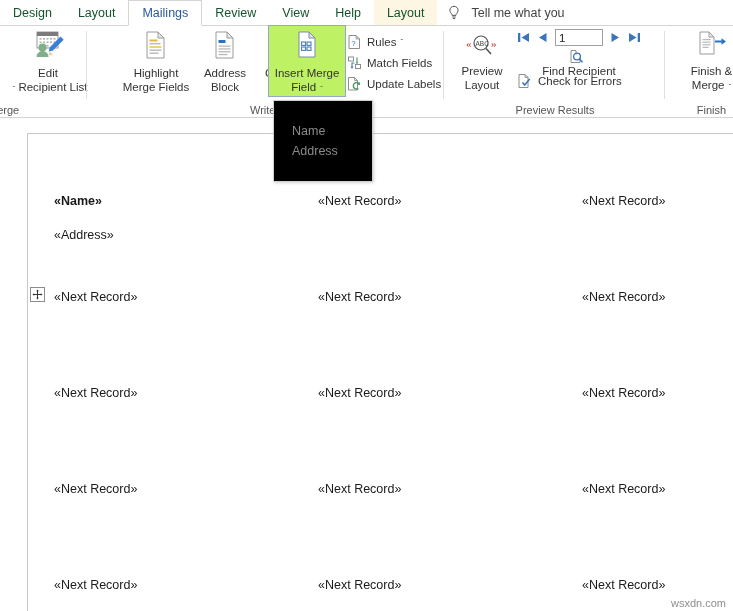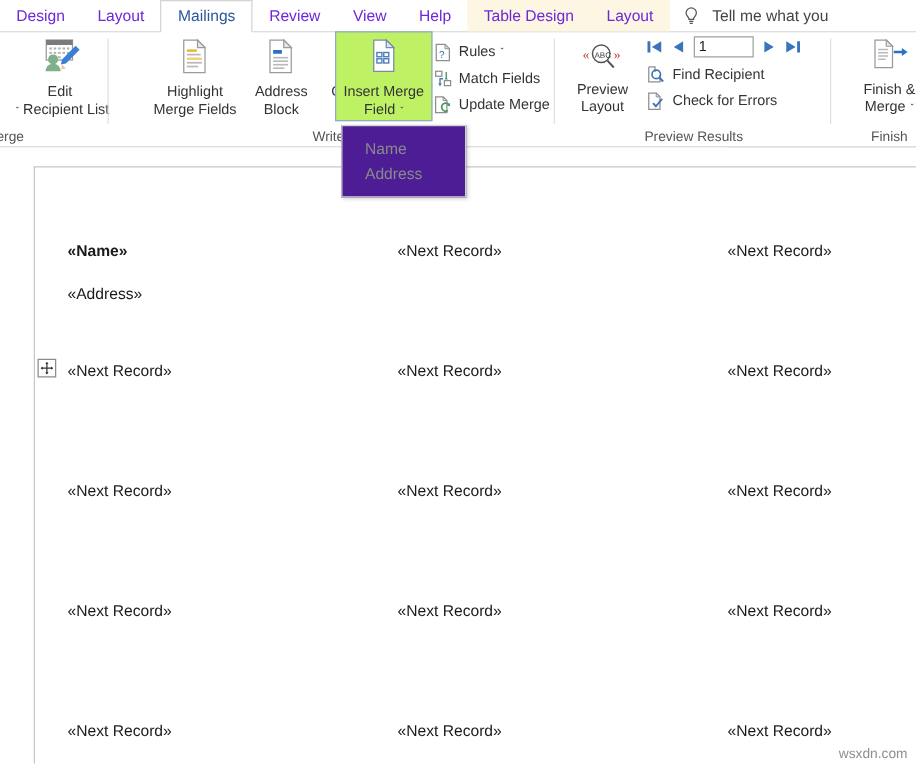--- a/index.html
+++ b/index.html
@@ -21,21 +21,21 @@
     position: absolute; top: 0; left: 0;
     width: 733px; height: 26px;
     background: #ffffff;
     border-bottom: 1px solid #d4d4d4;
     display: flex; align-items: stretch;
   }
   .tab {
     display: flex; align-items: center;
     padding: 0 13px;
     font-size: 12.5px;
-    color: #6d28d9;
+    color: #14532d;
     white-space: nowrap;
     cursor: default;
     position: relative;
   }
   .tab.active {
     color: #2b579a;
     background: #ffffff;
     border-left: 1px solid #d4d4d4;
     border-right: 1px solid #d4d4d4;
     border-top: 1px solid #d4d4d4;
@@ -103,25 +103,25 @@
 
   
   .selected {
     background: #bef264;
     border: 1px solid #91a7cf;
   }
 
   
   .dropdown {
     position: absolute;
-    background: #4c1d95;
+    background: #000000;
     border: 1px solid #d0d0d0;
     box-shadow: 1px 1px 3px rgba(0,0,0,0.18);
     z-index: 50;
-    padding: 8px 0;
+    padding: 20px 0;
   }
   .ditem {
     font-size: 12.5px;
     color: #8a8a8a;
     padding: 3px 12px 3px 18px;
     white-space: nowrap;
     cursor: default;
   }
   .ditem.boxed {
     outline: 2px solid #e8192c;
@@ -200,23 +200,20 @@
     <div class="tab">
         <span>Review</span>
       </div>
     <div class="tab">
         <span>View</span>
       </div>
     <div class="tab">
         <span>Help</span>
       </div>
     <div class="contextgroup">
-      <div class="tab contextual">
-          <span>Table Design</span>
-        </div>
       <div class="tab contextual">
           <span>Layout</span>
         </div>
     </div>
     <div class="tellme">
       <span class="bulb">
         <svg width="14" height="16" viewBox="0 0 14 16">
           <path d="M7 1.3c-2.3 0-4.1 1.8-4.1 4 0 1.5 0.8 2.5 1.5 3.3 0.4 0.5 0.7 0.9 0.7 1.3v0.5h3.8v-0.5c0-0.4 0.3-0.8 0.7-1.3 0.7-0.8 1.5-1.8 1.5-3.3 0-2.2-1.8-4-4.1-4z" fill="none" stroke="#555" stroke-width="1"></path>
           <line x1="5.3" y1="12" x2="8.7" y2="12" stroke="#555" stroke-width="1"></line>
           <line x1="5.8" y1="13.6" x2="8.2" y2="13.6" stroke="#555" stroke-width="1"></line>
@@ -357,21 +354,21 @@
         </div>
         <div class="smallbtn">
           <span class="ico">
             <svg width="15" height="16" viewBox="0 0 15 16">
               <path d="M1.5 1.5h6l3 3v9.5h-9z" fill="#ffffff" stroke="#8e8e8e" stroke-width="1"></path>
               <path d="M7.5 1.5L10.5 4.5h-3z" fill="#e4e4e4" stroke="#8e8e8e" stroke-width="0.8"></path>
               <path d="M12.5 8.5a3.2 3.2 0 1 0-1.2 3.9" fill="none" stroke="#4a9a62" stroke-width="1.4"></path>
               <path d="M12.8 6.3l0.3 2.6-2.6-0.5z" fill="#4a9a62"></path>
             </svg>
           </span>
-          <span>Update Merge</span>
+          <span>Update Labels</span>
         </div>
       </div>
 
       <div class="glabel" style="left:110px; width:120px;">Write &amp; In</div>
       <div class="divider"></div>
     </div>
 
     <div class="rgroup" style="left:445px; width:220px;">
 
       <div class="bigbtn" style="position:absolute; left:8px; top:2px; width:58px;">
@@ -407,21 +404,21 @@
                 <path d="M1.5 2v9L9 6.5z" fill="#3a74ba"></path>
               </svg>
           </span>
           <span class="navbtn">
             <svg width="13" height="13" viewBox="0 0 13 13">
                 <rect x="9.7" y="2" width="2.3" height="9" fill="#3a74ba"></rect>
                 <path d="M1 2v9l7.5-4.5z" fill="#3a74ba"></path>
               </svg>
           </span>
         </div>
-        <div class="smallbtn" style="margin-top:3px;">
+        <div class="smallbtn" style="margin-top:3px;flex-direction:column;">
           <span class="ico">
             <svg width="16" height="16" viewBox="0 0 16 16">
               <path d="M2 1.5h5v4" fill="none" stroke="#8e8e8e" stroke-width="1"></path>
               <path d="M2 1.5v12h9V8" fill="none" stroke="#8e8e8e" stroke-width="1"></path>
               <circle cx="8" cy="7.5" r="3.4" fill="none" stroke="#3a74ba" stroke-width="1.3"></circle>
               <line x1="10.4" y1="10" x2="13.5" y2="13.2" stroke="#3a74ba" stroke-width="1.6"></line>
             </svg>
           </span>
           <span>Find Recipient</span>
         </div>

